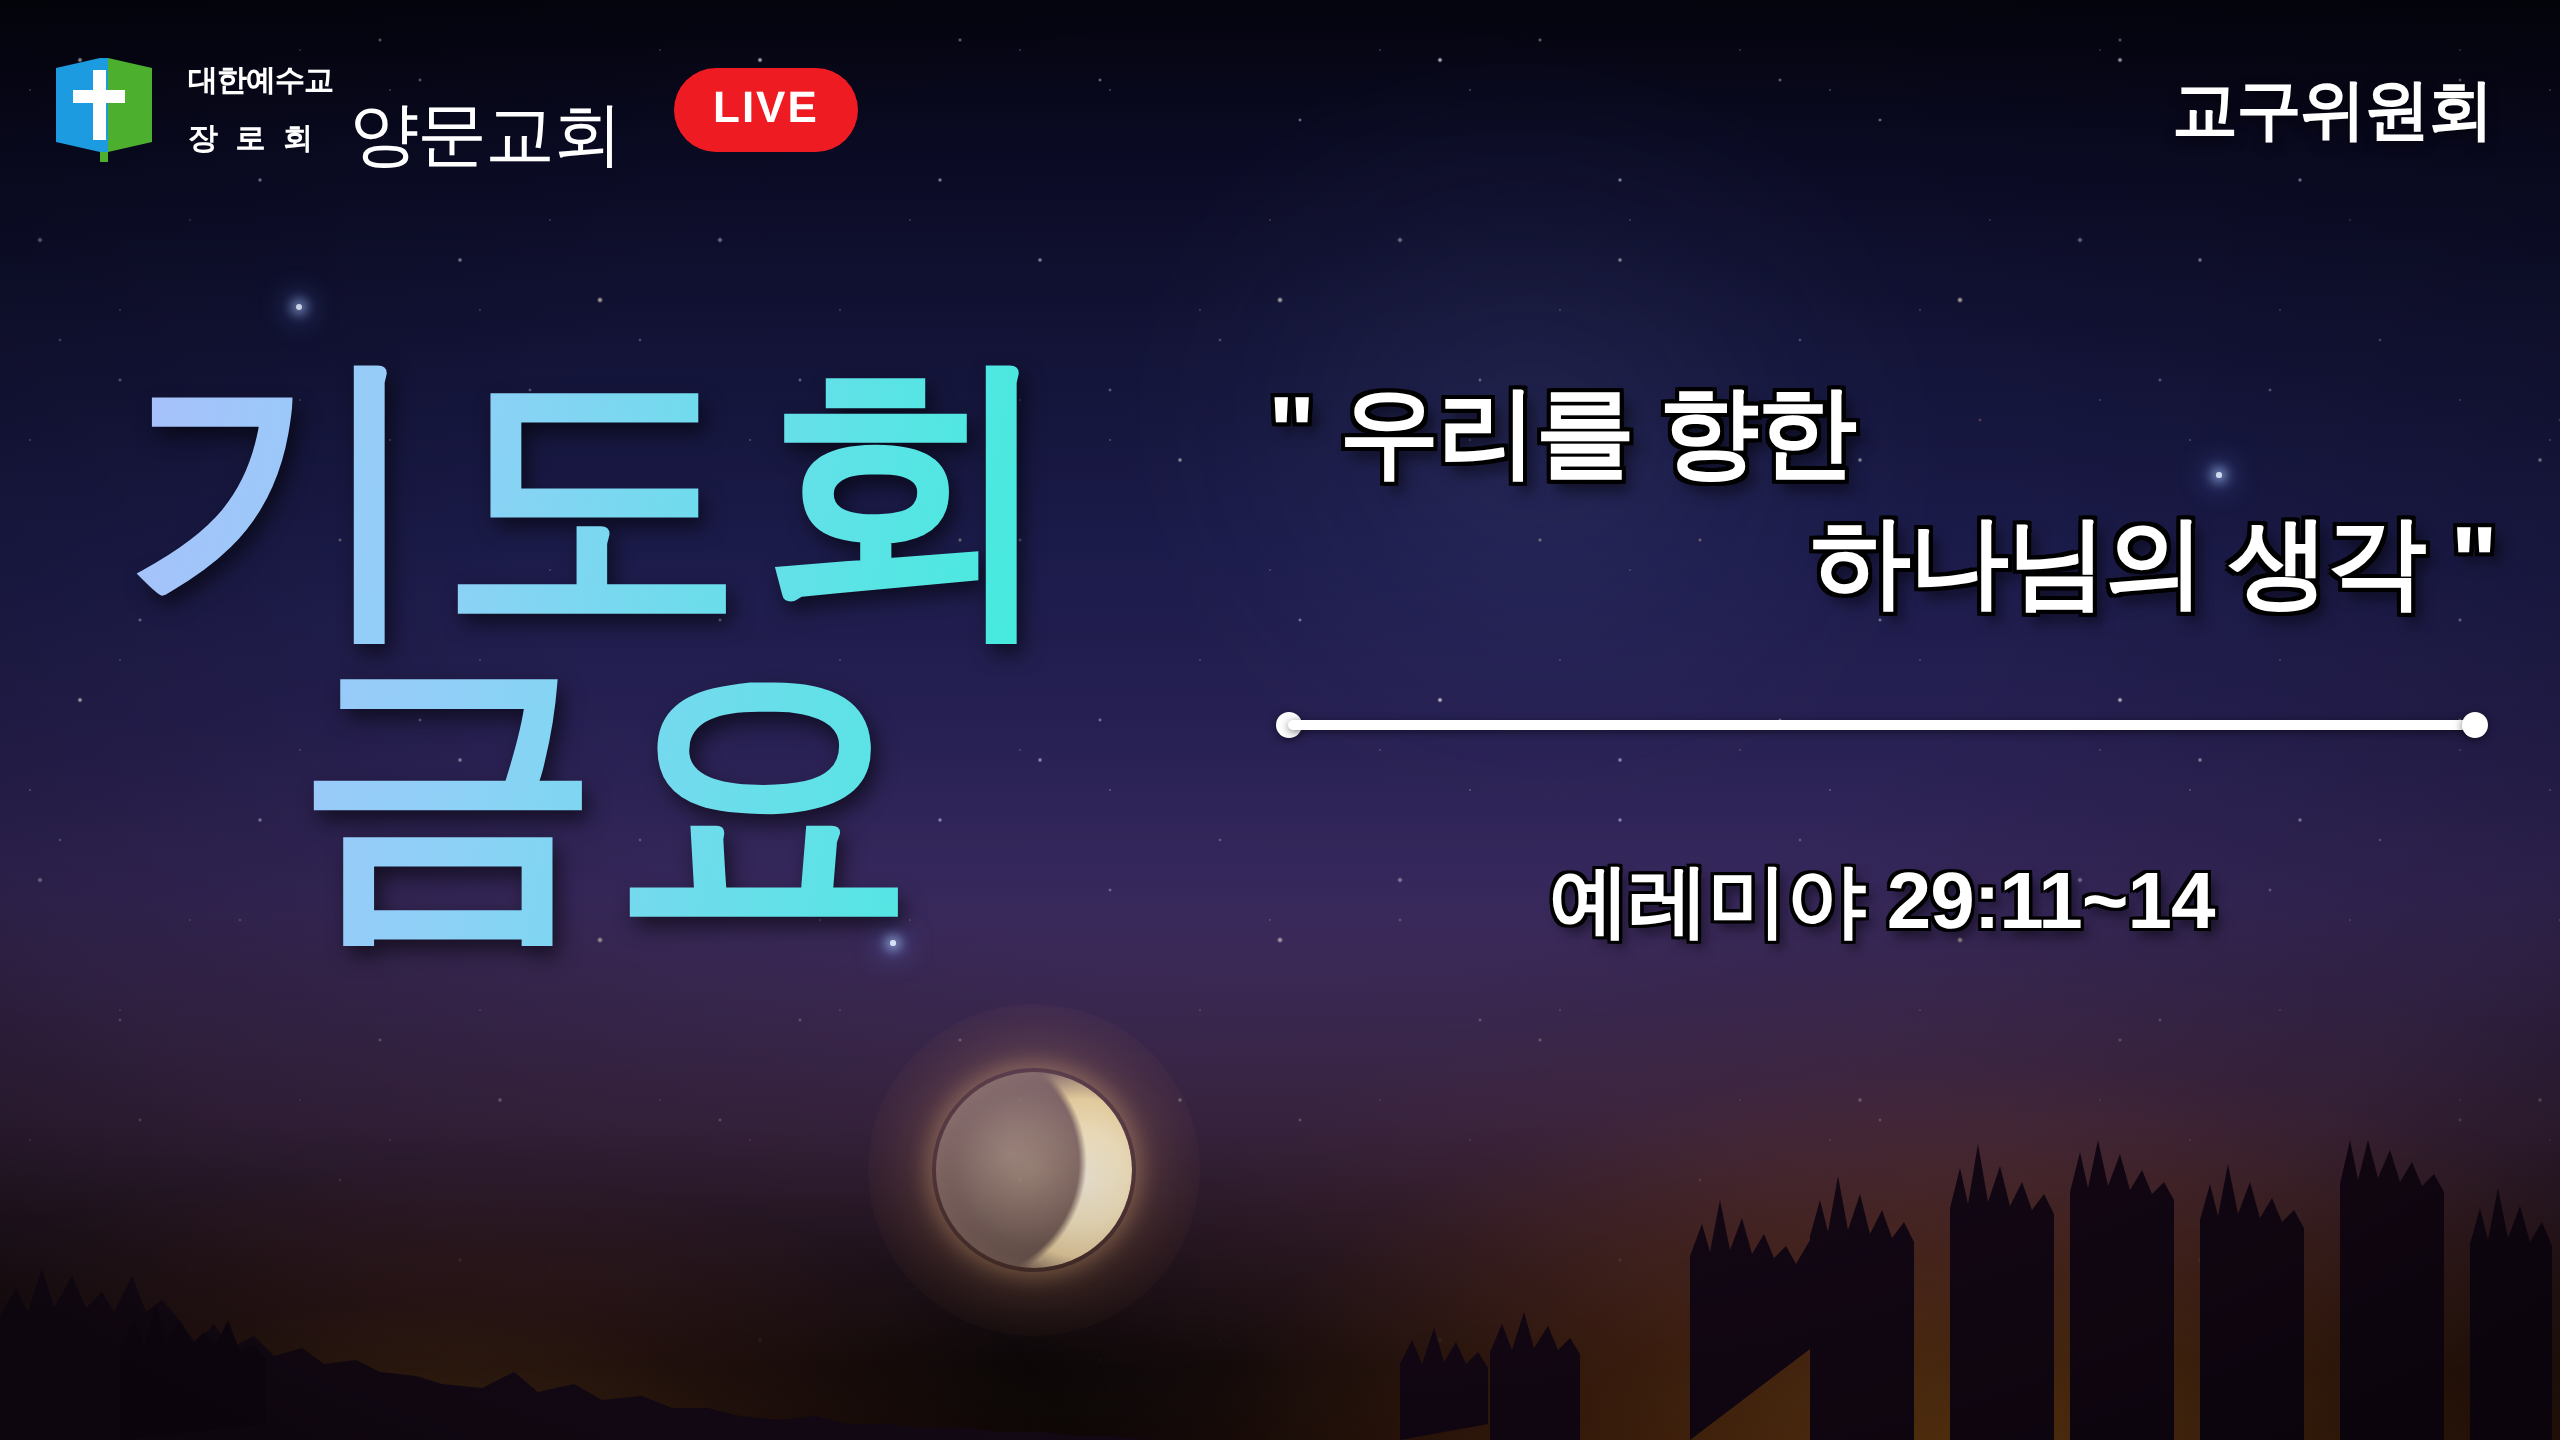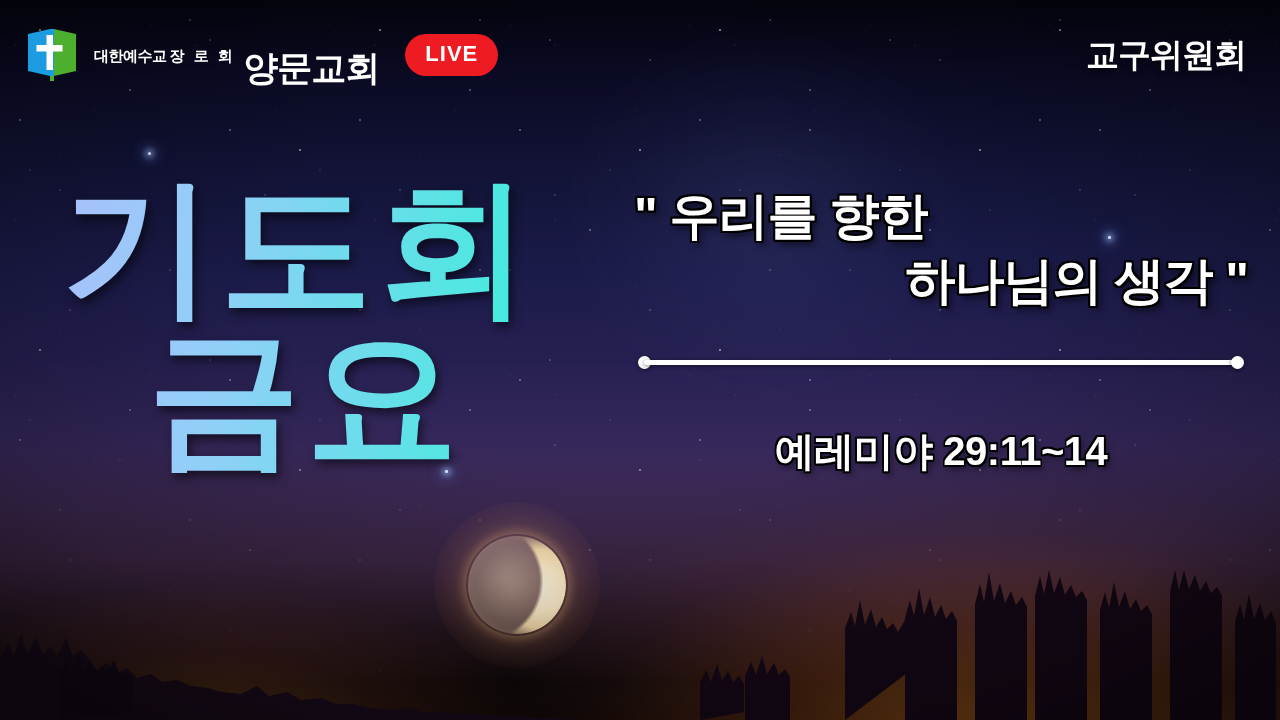--- a/index.html
+++ b/index.html
@@ -205,38 +205,38 @@
     gap: 12px;
   }
   .brand-logo { width: 58px; height: 58px; flex: none; }
   .brand-text {
     display: flex;
     align-items: center;
     gap: 8px;
   }
   .denomination {
     display: flex;
-    flex-direction: row;
+    flex-direction: column;
     justify-content: center;
-    gap: 3px;
+    gap: 15px;
     padding-top: 1px;
   }
   .denomination span {
     color: #ffffff;
     font-size: 15px;
     font-weight: 700;
     line-height: 1;
     letter-spacing: -0.5px;
     white-space: nowrap;
   }
-  .denomination span.row2 { letter-spacing: 2.5px; }
+  .denomination span.row2 { letter-spacing: 2.5px; font-family: Liberation Serif, serif; }
   .church-name {
     color: #ffffff;
     font-size: 35px;
-    font-weight: 700;
+    font-weight: 400;
     line-height: 1;
     letter-spacing: -1px;
     white-space: nowrap;
     margin-top: 24px;
   }
   .live-badge {
     margin-left: 14px;
     background: #EE1B22;
     color: #ffffff;
     font-size: 22px;

